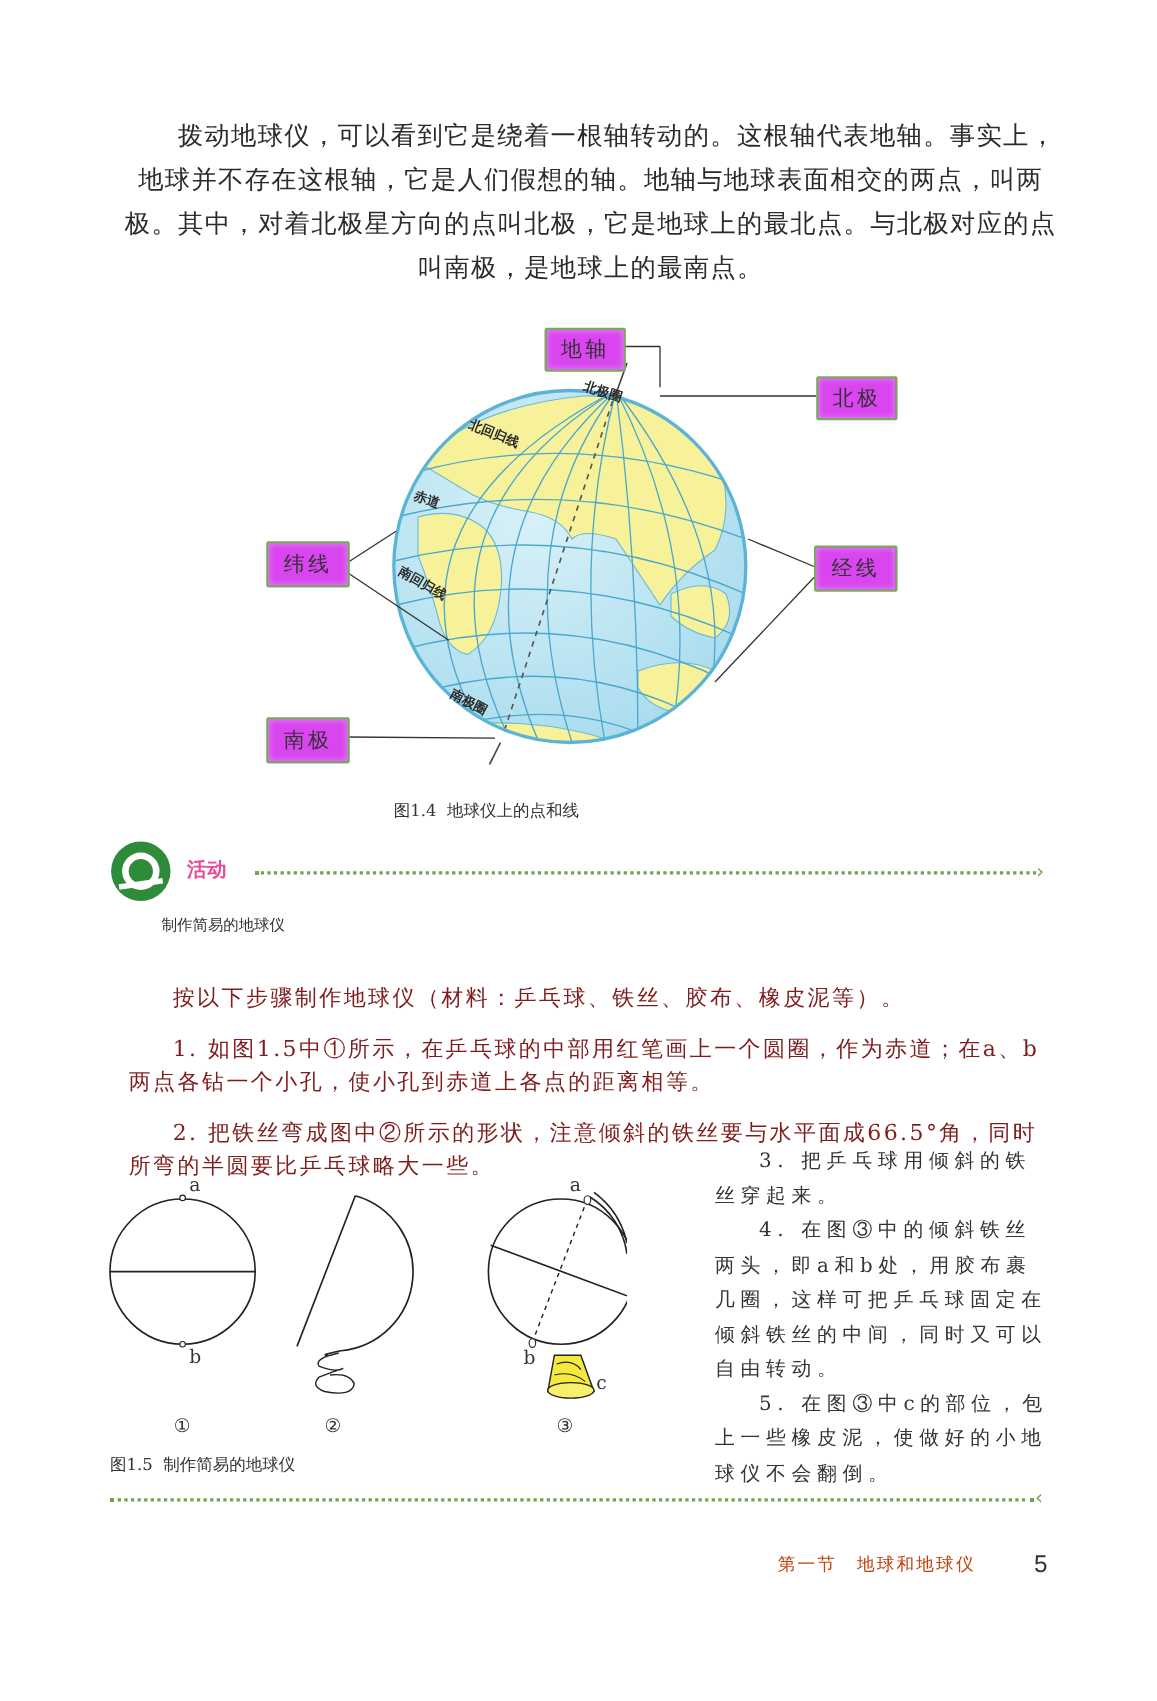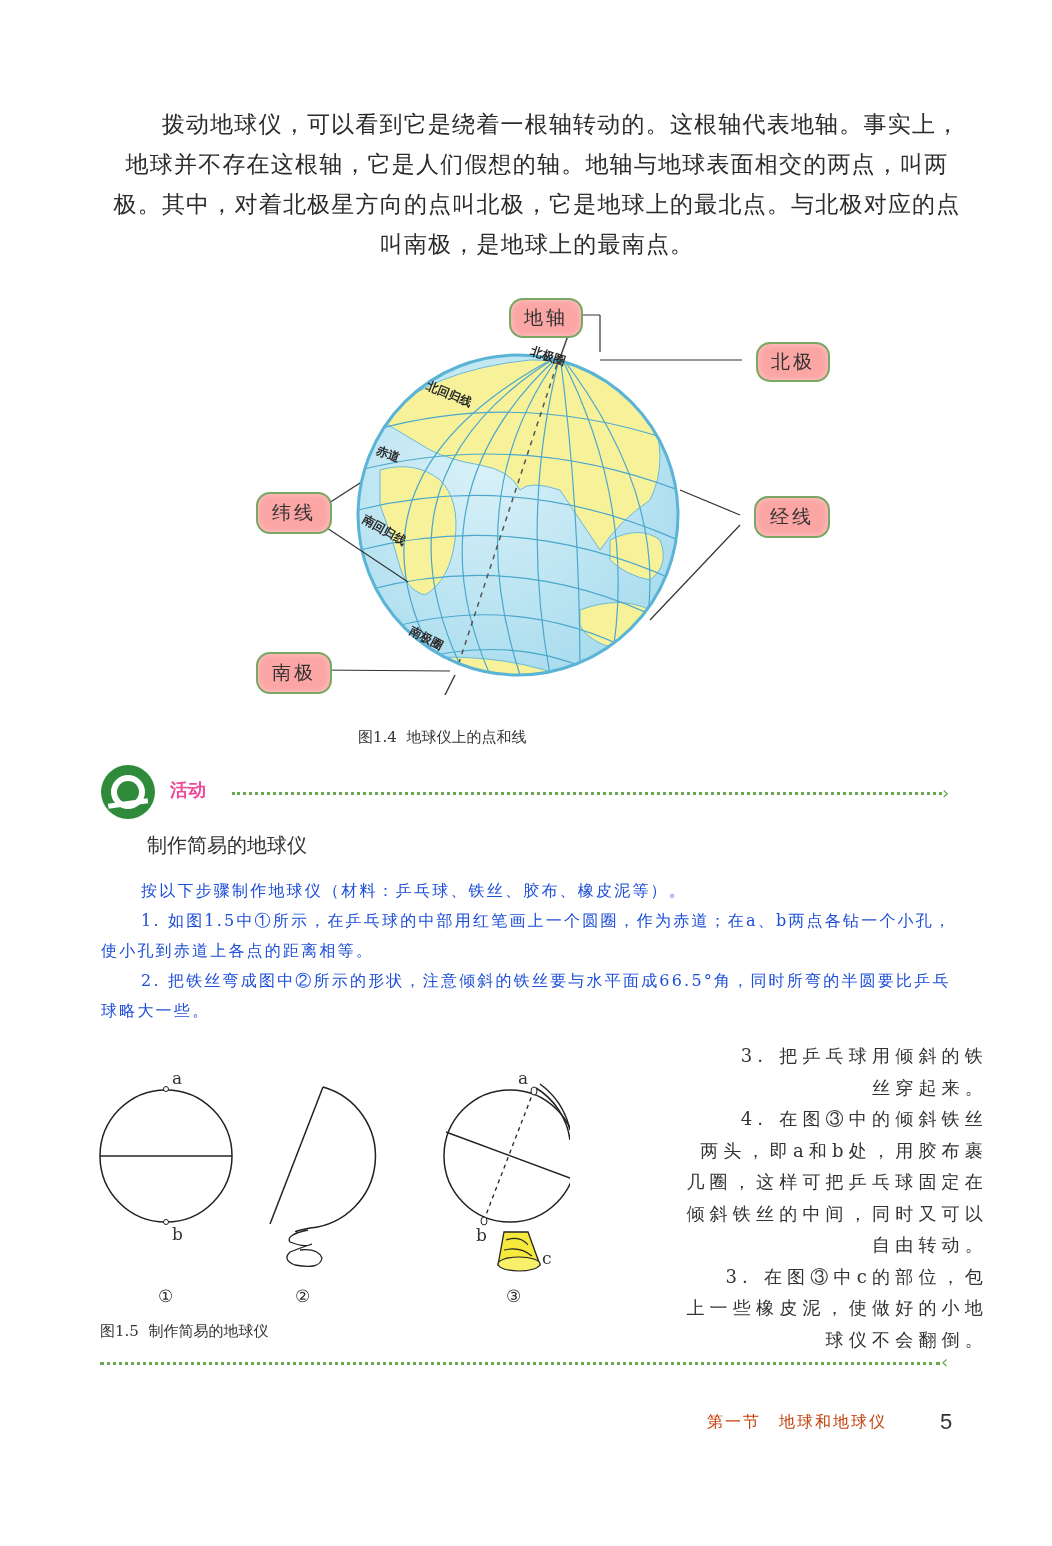--- a/index.html
+++ b/index.html
@@ -8,33 +8,32 @@
     font-family: "DejaVu Serif", "Liberation Serif", serif; color: #2a2a2a;
   }
   .abs { position: absolute; }
   .intro p {
     margin: 0; font-size: 23px; line-height: 40px; letter-spacing: 1.2px; color: #2b2b2b;
     font-family: "DejaVu Sans", sans-serif;
   }
   .intro { left: 107px; top: 104px; width: 860px; text-align: center; }
   .intro .indent { text-indent: 48px; }
   .label-box {
-    position: absolute; background: #fca5a5; border: 2px solid #7aa862; border-radius: 14px;
+    position: absolute; background: #d946ef; border: 2px solid #7aa862; border-radius: 2px;
     font-family: "DejaVu Sans", sans-serif; font-size: 19px; color: #333;
     display: flex; align-items: center; justify-content: center; letter-spacing: 3px;
     box-shadow: inset 0 0 6px rgba(255,255,255,0.4);
-    margin-left: 14px;
   }
   .caption { font-family: "DejaVu Serif", serif; font-size: 15px; color: #333; }
   .activity-head { left: 100px; top: 764px; width: 860px; height: 56px; }
   .activity-title { font-family: "DejaVu Sans", sans-serif; font-weight: bold; font-size: 18px; color: #ec4899; }
   .dotline { border-top: 3px dotted #6aa84f; height: 0; }
-  .sub-title { font-family: "DejaVu Sans", sans-serif; font-size: 20px; color: #333; }
+  .sub-title { font-family: "DejaVu Sans", sans-serif; font-size: 14px; color: #333; }
   .body-text p {
-    margin: 0; font-size: 16px; line-height: 30px; letter-spacing: 2.2px; color: #1d4ed8;
+    margin: 16px; font-size: 20px; line-height: 30px; letter-spacing: 2.2px; color: #7f1d1d;
     font-family: "DejaVu Serif", serif;
   }
   .body-text .indent { text-indent: 40px; }
   .side-text p {
     margin: 0; font-size: 18px; line-height: 31.5px; letter-spacing: 5.2px; color: #333;
     font-family: "DejaVu Serif", serif;
   }
   .side-text .indent { text-indent: 40px; }
   .footer { font-family: Liberation Mono, monospace; font-size: 16px; color: #c2410c; letter-spacing: 2px; }
   .page-num { font-family: "Liberation Sans", sans-serif; font-size: 22px; color: #333; }
@@ -131,24 +130,24 @@
 </div>
 
 <div class="abs sub-title" style="left:147px; top:832px;">制作简易的地球仪</div>
 
 <div class="abs body-text" style="left:101px; top:876px; width:860px;">
   <p class="indent">按以下步骤制作地球仪（材料：乒乓球、铁丝、胶布、橡皮泥等）。</p>
   <p class="indent">1. 如图1.5中①所示，在乒乓球的中部用红笔画上一个圆圈，作为赤道；在a、b两点各钻一个小孔，使小孔到赤道上各点的距离相等。</p>
   <p class="indent">2. 把铁丝弯成图中②所示的形状，注意倾斜的铁丝要与水平面成66.5°角，同时所弯的半圆要比乒乓球略大一些。</p>
 </div>
 
-<div class="abs side-text" style="left:678px; top:1040px; width:310px;text-align:right;">
+<div class="abs side-text" style="left:650px; top:1040px; width:310px;">
   <p class="indent">3. 把乒乓球用倾斜的铁丝穿起来。</p>
   <p class="indent">4. 在图③中的倾斜铁丝两头，即a和b处，用胶布裹几圈，这样可把乒乓球固定在倾斜铁丝的中间，同时又可以自由转动。</p>
-  <p class="indent">3. 在图③中c的部位，包上一些橡皮泥，使做好的小地球仪不会翻倒。</p>
+  <p class="indent">5. 在图③中c的部位，包上一些橡皮泥，使做好的小地球仪不会翻倒。</p>
 </div>
 
 <div class="abs" style="left:90px; top:1060px; width:480px; height:290px;">
   <svg width="480" height="220" viewBox="0 0 480 220" style="position:absolute; left:0; top:0;">
 
     <circle cx="76" cy="96" r="66" fill="none" stroke="#222" stroke-width="1.5"></circle>
     <line x1="10" y1="96" x2="142" y2="96" stroke="#222" stroke-width="1.5"></line>
     <circle cx="76" cy="29" r="2.5" fill="#fff" stroke="#222"></circle>
     <circle cx="76" cy="162" r="2.5" fill="#fff" stroke="#222"></circle>
 

